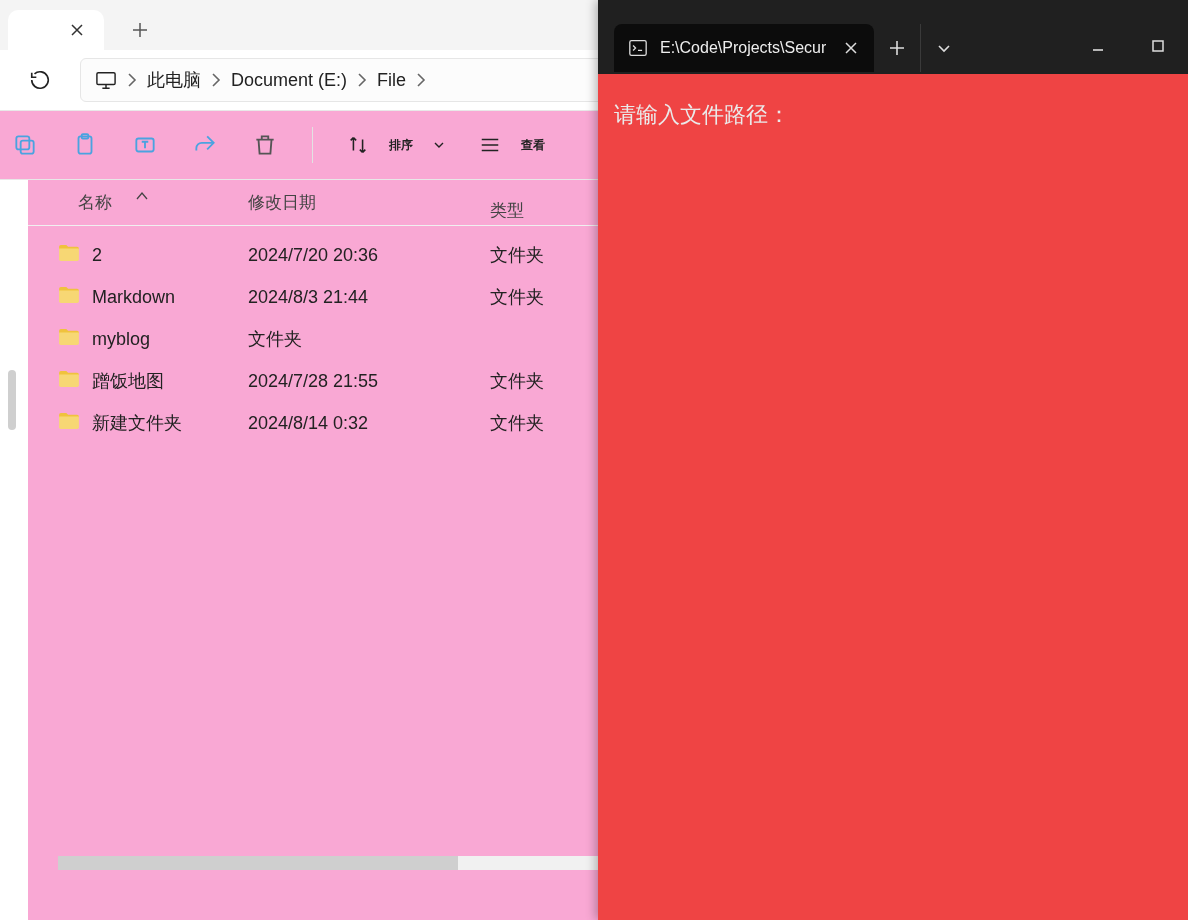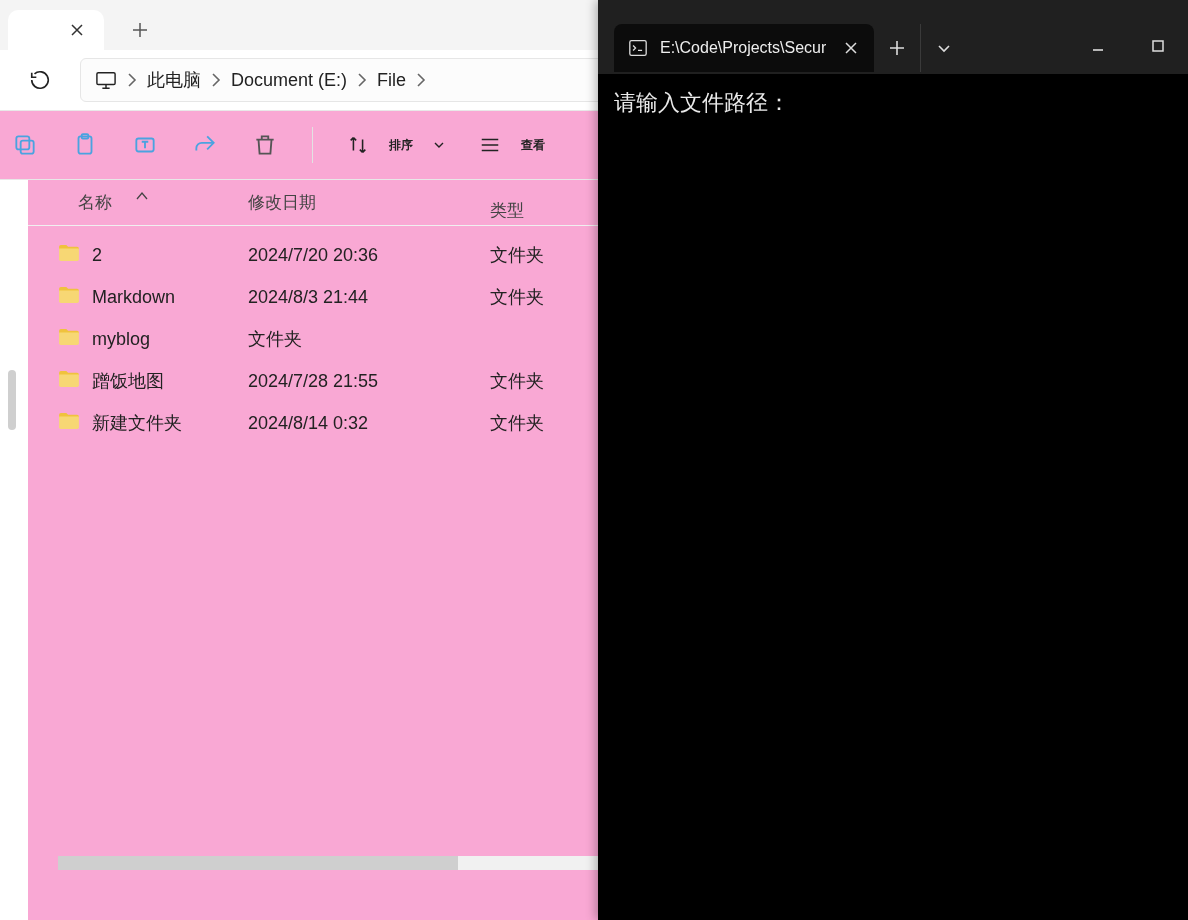--- a/index.html
+++ b/index.html
@@ -176,21 +176,21 @@
   background:#cfcfcf;
 }
 
 
 .terminal {
   position: absolute;
   left: 598px;
   top: 0;
   width: 590px;
   height: 920px;
-  background: #000000;
+  background: #ef4444;
   color: #ddd;
   box-shadow: -2px 0 10px rgba(0,0,0,.3);
 }
 .term-bg-titlebar{
   position:absolute; top:0; left:0; width:100%; height:24px;
   background:#e8e8e8;
 }
 .bg-ctrl { position:absolute; top:0; right:0; height:24px; display:flex; }
 .bg-ctrl span{ width:50px; display:flex; align-items:center; justify-content:center; color:#555; font-size:14px;}
 
@@ -237,21 +237,21 @@
 .term-window-ctrls{
   position:absolute; right:0; top:22px;
   display:flex;
 }
 .term-ctrl {
   width:60px; height:48px;
   display:flex; align-items:center; justify-content:center;
   color:#ddd; cursor:pointer;
 }
 .term-body {
-  padding: 14px 16px;
+  padding: 26px 16px;
   font-family: "Consolas","Cascadia Mono","Microsoft YaHei",monospace;
   font-size: 22px;
   color: #eaeaea;
   white-space: pre-wrap;
 }
 </style>
 </head>
 <body>
 
 <div class="explorer">

